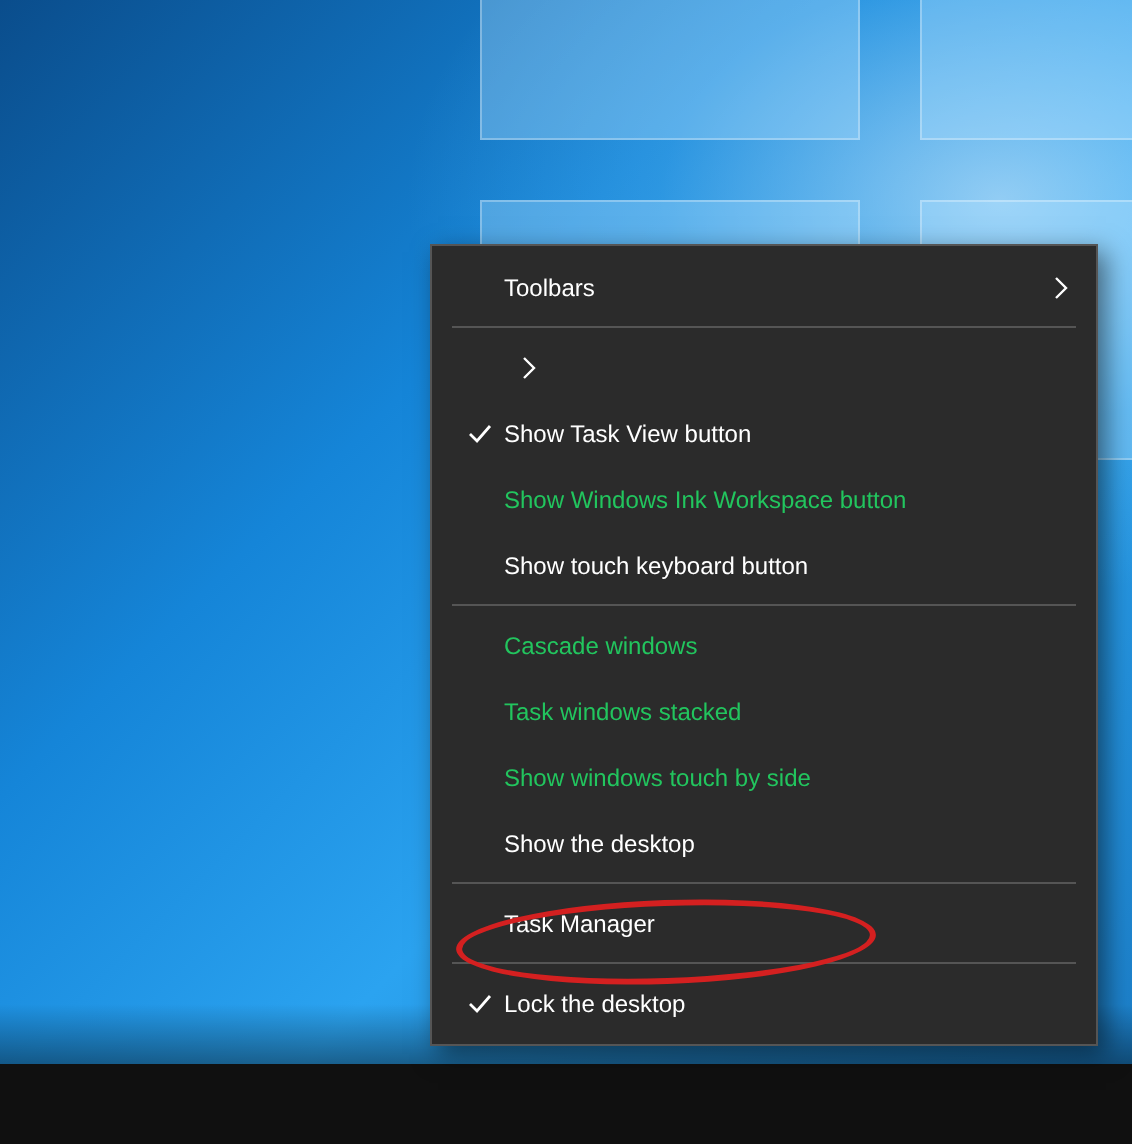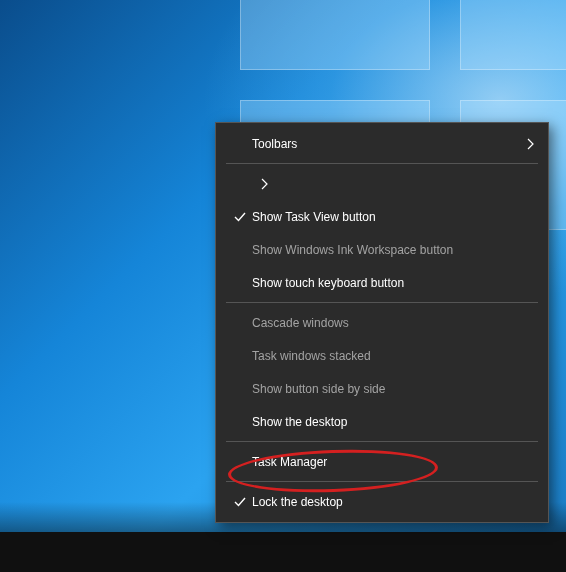--- a/index.html
+++ b/index.html
@@ -77,21 +77,21 @@
       display: flex;
       align-items: center;
       height: 33px;
       padding: 0 12px 0 10px;
       color: #fff;
       font-size: 12px;
       cursor: default;
       position: relative;
     }
     .menu-item.disabled {
-      color: #a3a3a3;
+      color: #22c55e;
       justify-content: flex-end;
     }
     .menu-item .icon-slot {
       width: 24px;
       display: flex;
       align-items: center;
       justify-content: center;
       flex-shrink: 0;
     }
     .menu-item .label {
@@ -186,21 +186,21 @@
       <span class="label">Cascade windows</span>
     </div>
 
     <div class="menu-item disabled">
       <span class="icon-slot"></span>
       <span class="label">Task windows stacked</span>
     </div>
 
     <div class="menu-item disabled">
       <span class="icon-slot"></span>
-      <span class="label">Show button side by side</span>
+      <span class="label">Show windows touch by side</span>
     </div>
 
     <div class="menu-item">
       <span class="icon-slot"></span>
       <span class="label">Show the desktop</span>
     </div>
 
     <div class="separator"></div>
 
     <div class="menu-item">

